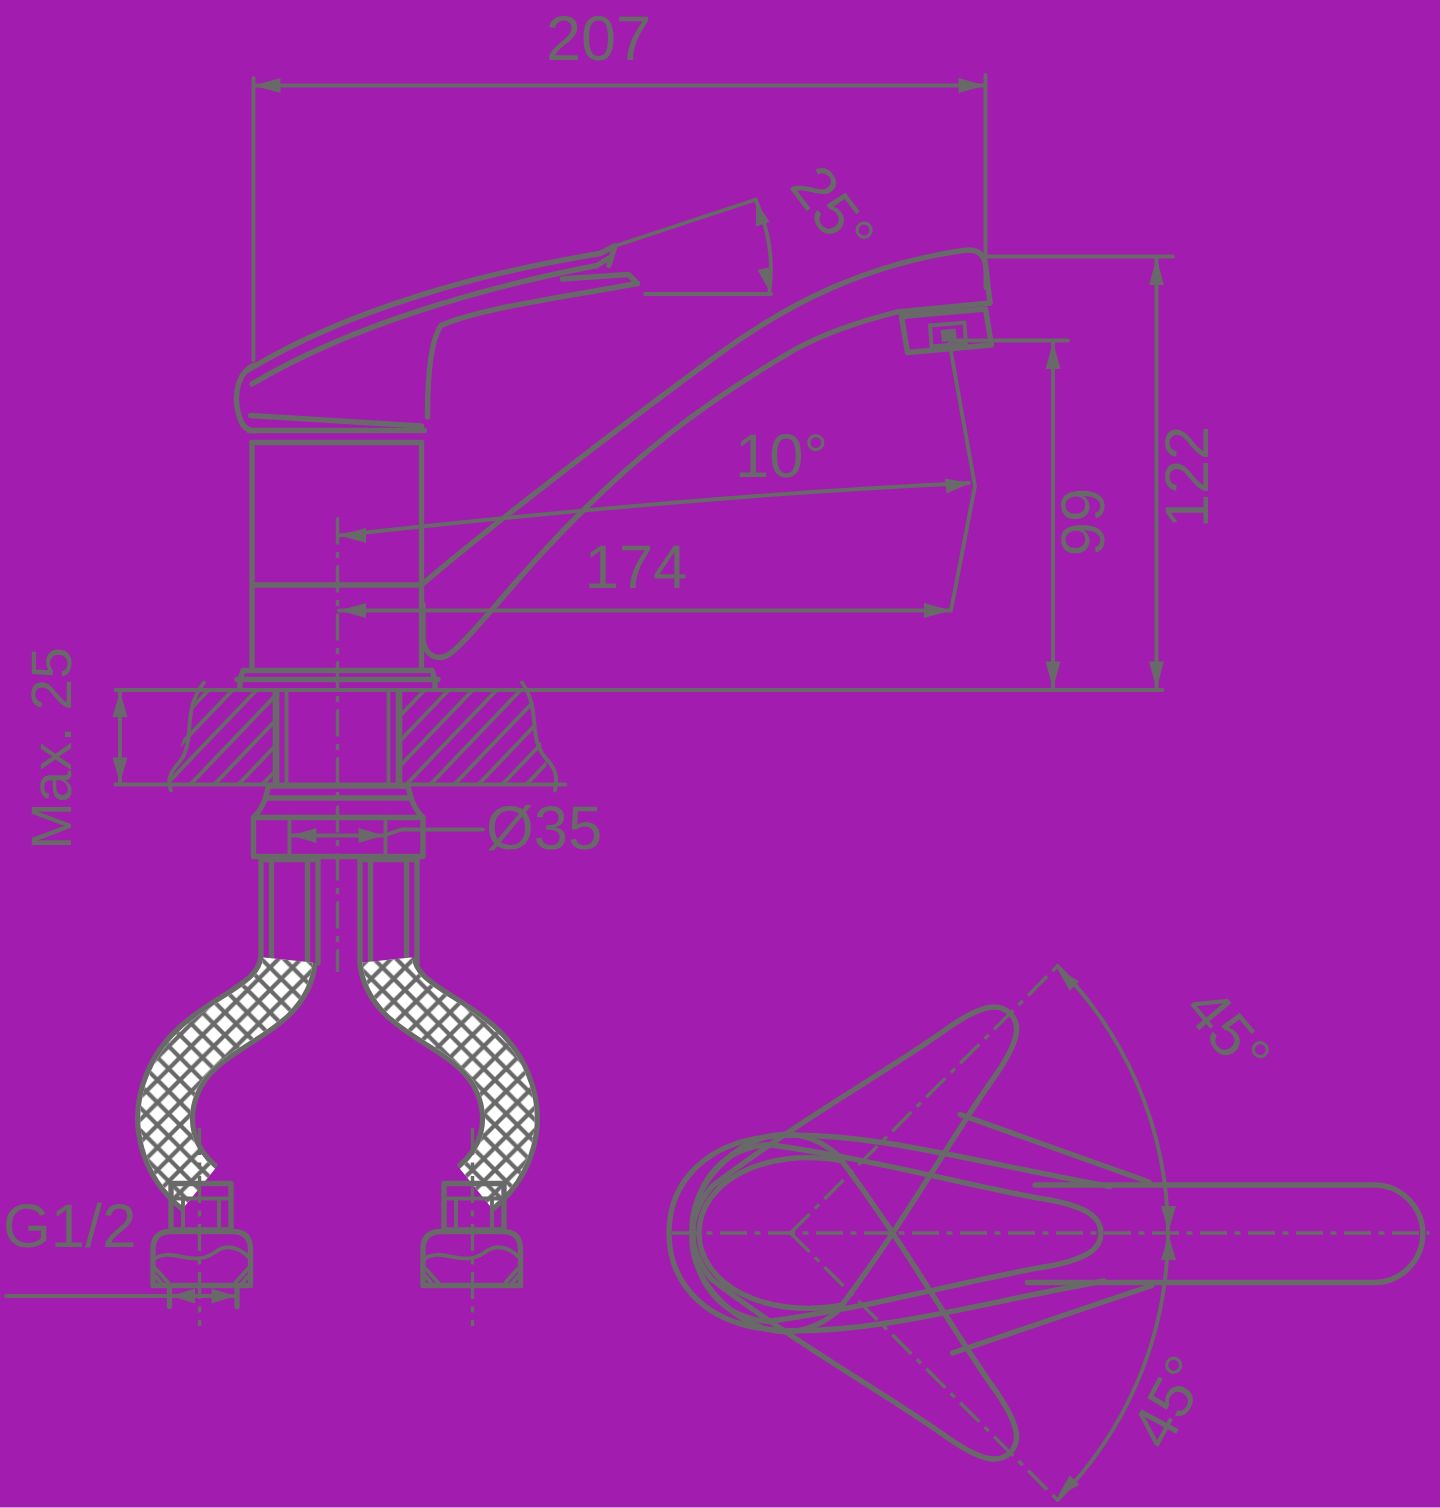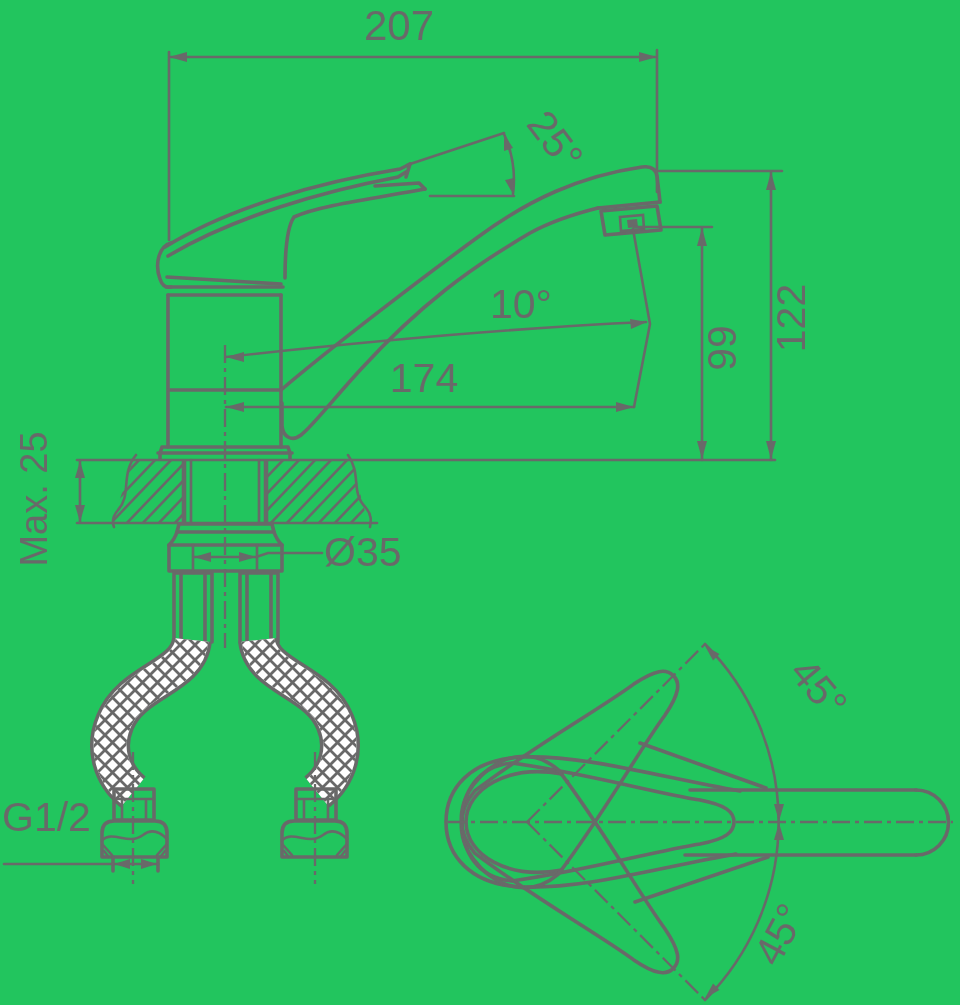--- a/index.html
+++ b/index.html
@@ -1,16 +1,16 @@
 <!DOCTYPE html>
 <html><head>
 <meta charset="utf-8">
 <style>
   html,body{margin:0;padding:0;background:#ffffff;}
-  .stage{position:relative;width:960px;height:1005px;background:#22c55e;overflow:hidden;
+  .stage{position:relative;width:960px;height:1005px;background:#a21caf;overflow:hidden;
          font-family:"Liberation Sans", sans-serif;}
   svg{display:block;}
   text{font-family:"Liberation Sans", sans-serif;fill:#696969;}
   .ln{stroke:#696969;fill:none;stroke-width:3.6;stroke-linecap:round;stroke-linejoin:round;}
   .thin{stroke:#696969;fill:none;stroke-width:2.6;stroke-linecap:round;}
   .cl{stroke:#696969;fill:none;stroke-width:2.3;stroke-dasharray:18 5 4 5;}
   .ah{fill:#696969;stroke:none;}
   .hatch{stroke:#696969;stroke-width:2.6;}
 </style>
 </head>

